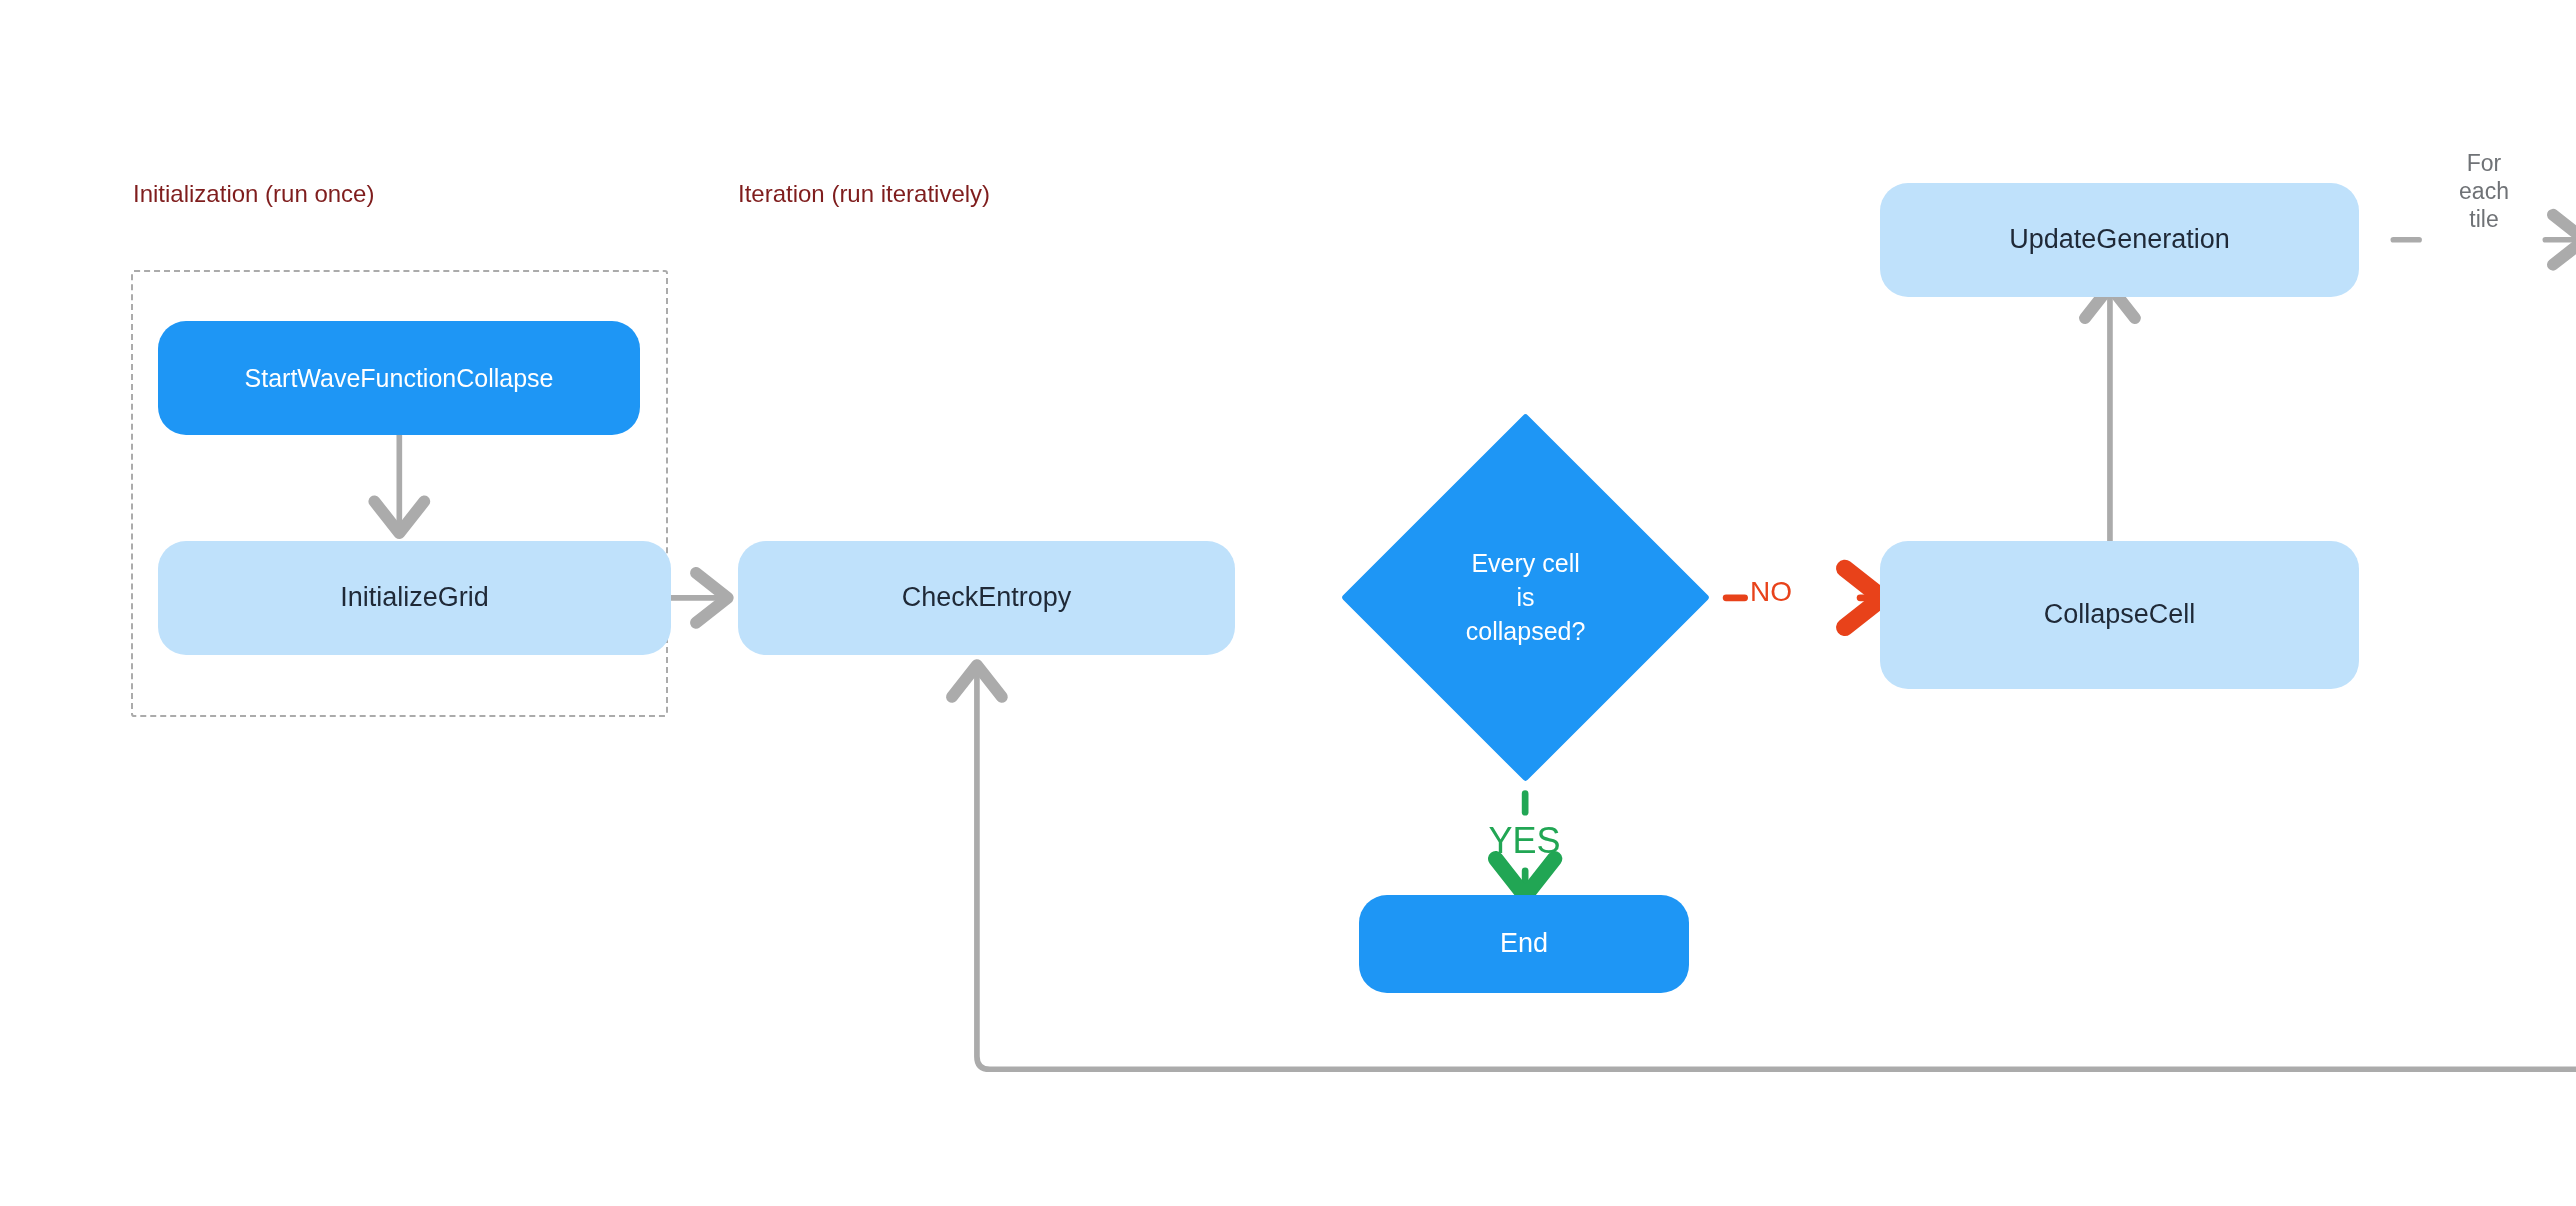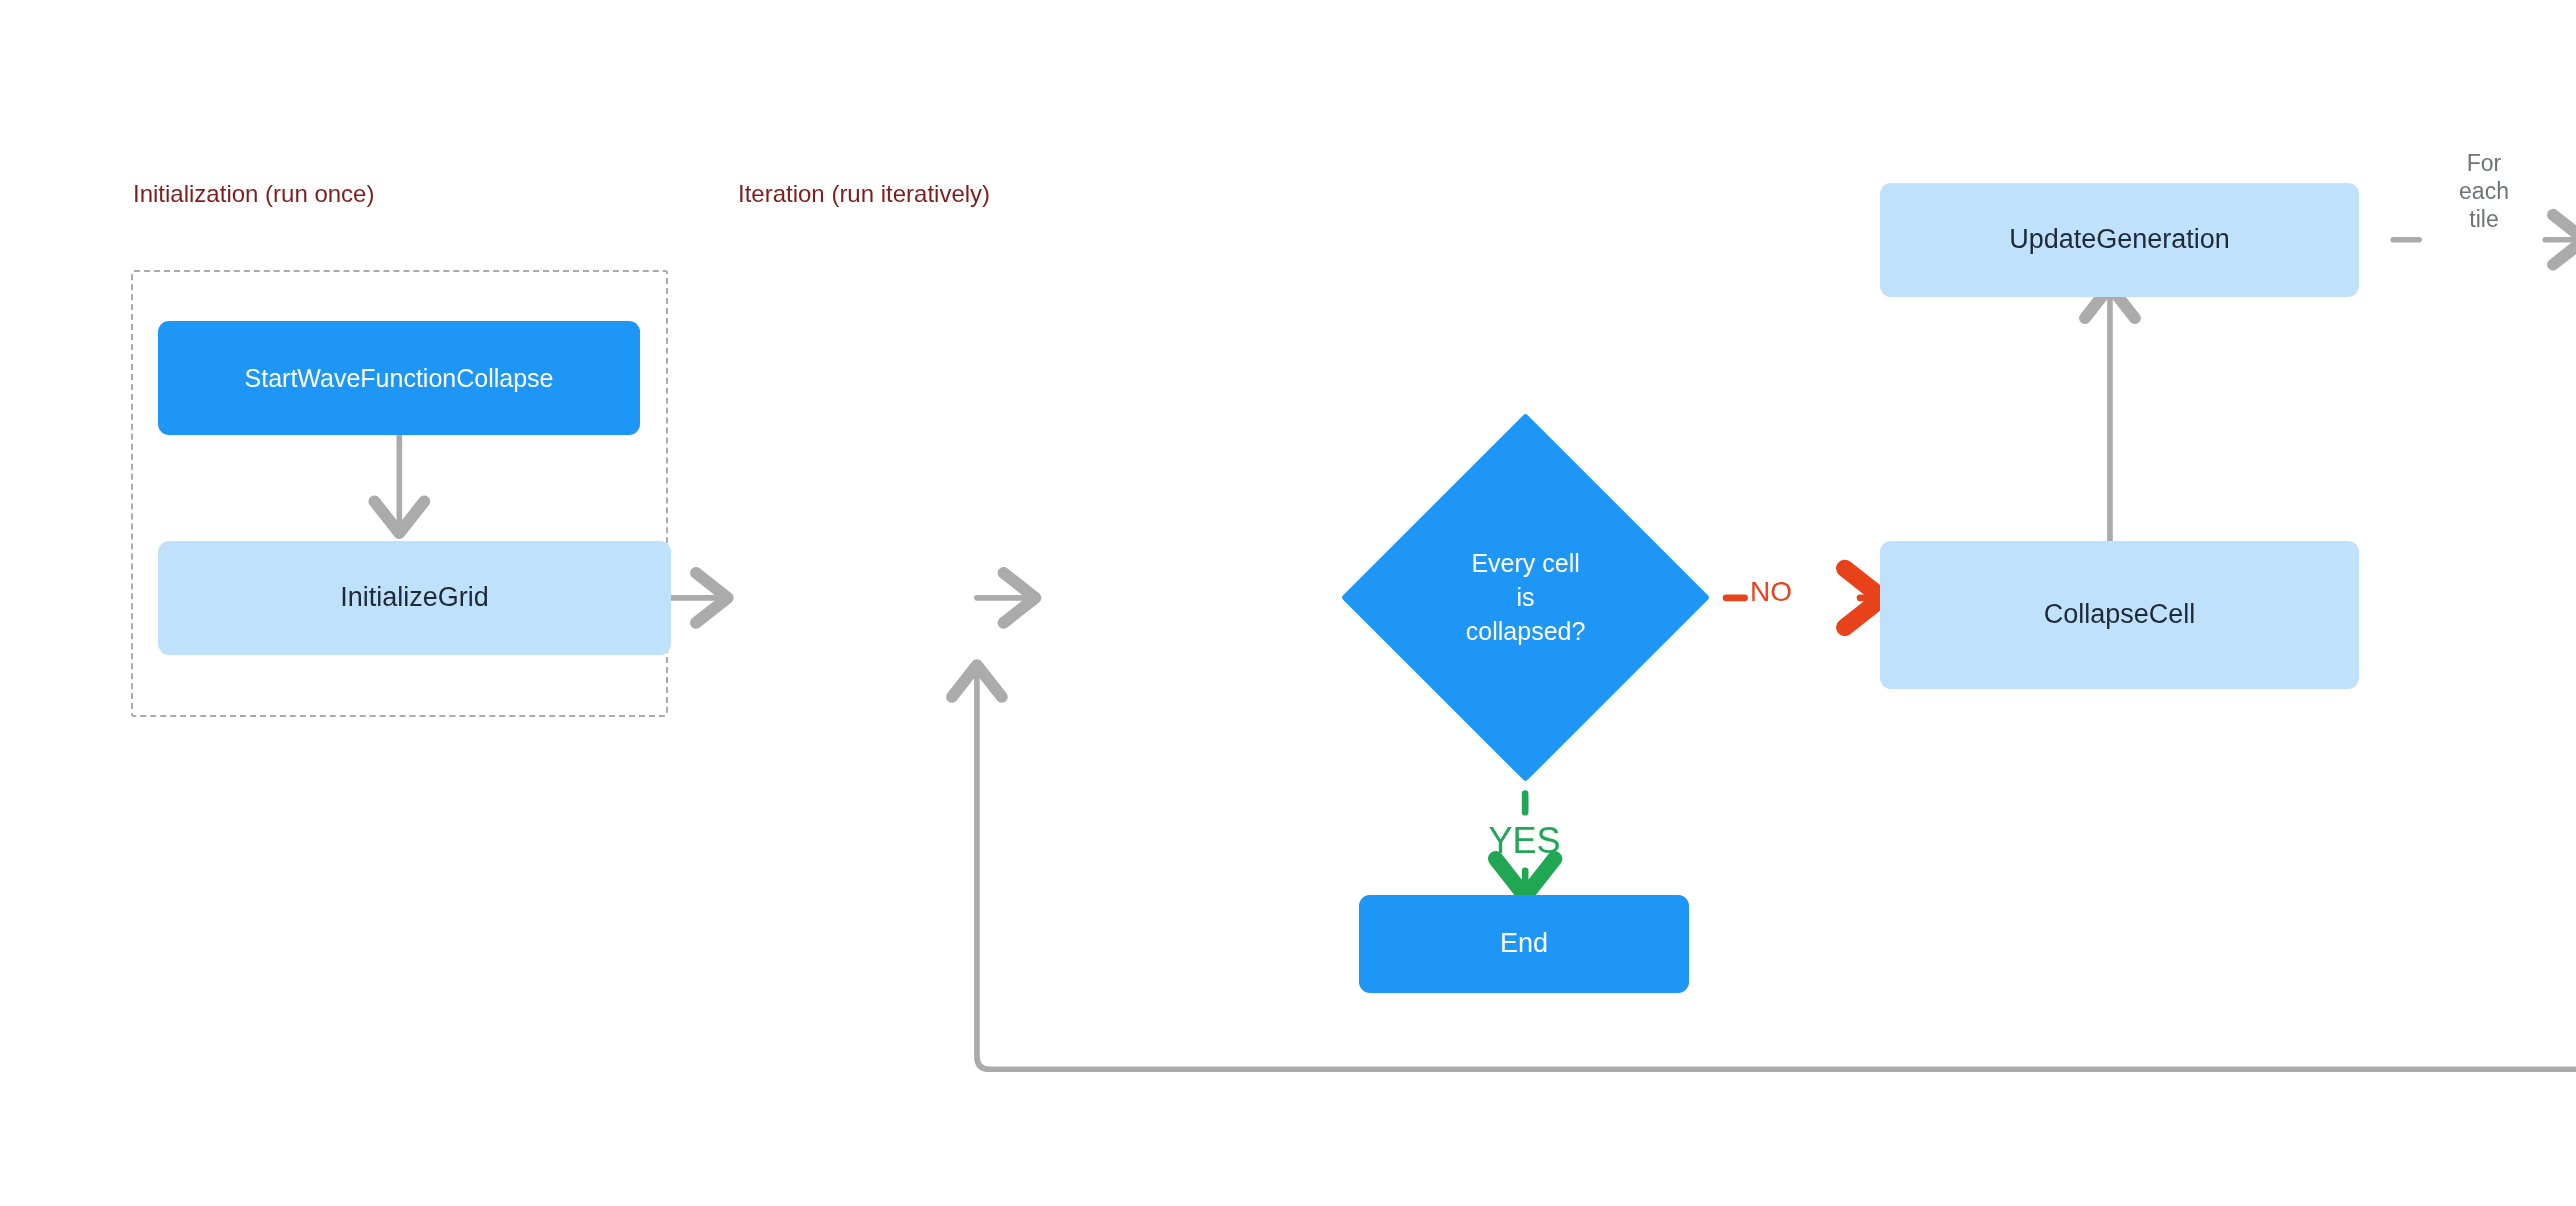--- a/index.html
+++ b/index.html
@@ -1,21 +1,21 @@
 <!DOCTYPE html>
 <html style="font-size:8.2px"><head>
 <meta charset="utf-8">
 <style>
   html,body{margin:0;padding:0;background:#ffffff;}
   body{font-family:"Liberation Sans", sans-serif;}
   #stage{position:relative;width:3953px;height:1207px;background:#ffffff;overflow:hidden;}
   svg#wires{position:absolute;left:0;top:0;width:3953px;height:1207px;}
 
   .node{position:absolute;display:flex;align-items:center;justify-content:center;
-        text-align:right;border-radius:11px;box-sizing:border-box;}
+        text-align:right;border-radius:28px;box-sizing:border-box;}
   .node.light{background:#BFE1FB;color:#1F2937;}
   .node.dark{background:#1E96F5;color:#ffffff;}
   .node span{display:block;line-height:1.15;}
 
   .diamond{position:absolute;background:#1E96F5;color:#ffffff;
            display:flex;align-items:center;justify-content:center;text-align:center;}
   .diamond .inner{transform:rotate(-45deg);line-height:1.35;white-space:pre-line;}
 
   .grouplabel{position:absolute;color:#7f1d1d;white-space:nowrap;}
   .edgelabel{position:absolute;white-space:pre-line;text-align:center;line-height:1.22;}
@@ -111,20 +111,23 @@
   <div class="grouplabel" style="left:738px;top:180px;font-size:24px;">Iteration (run iteratively)</div>
 
   <div class="node dark" style="left:158px;top:321px;width:482px;height:114px;">
     <span style="font-size:25px;">StartWaveFunctionCollapse</span>
   </div>
 
   <div class="node light" style="left:158px;top:541px;width:513px;height:114px;">
     <span style="font-size:27px;">InitializeGrid</span>
   </div>
 
+  <div class="node light" style="left:738px;top:541px;width:497px;height:114px;">
+    <span style="font-size:27px;">CheckEntropy</span>
+  </div>
 
   <div class="diamond" style="left:1395px;top:467px;width:261px;height:261px;transform:rotate(45deg);border-radius:3.1px;">
     <span class="inner" style="font-size:25px;">Every cell
 is
 collapsed?</span>
   </div>
 
   <div class="node dark" style="left:1359px;top:895px;width:330px;height:98px;">
     <span style="font-size:27px;">End</span>
   </div>

